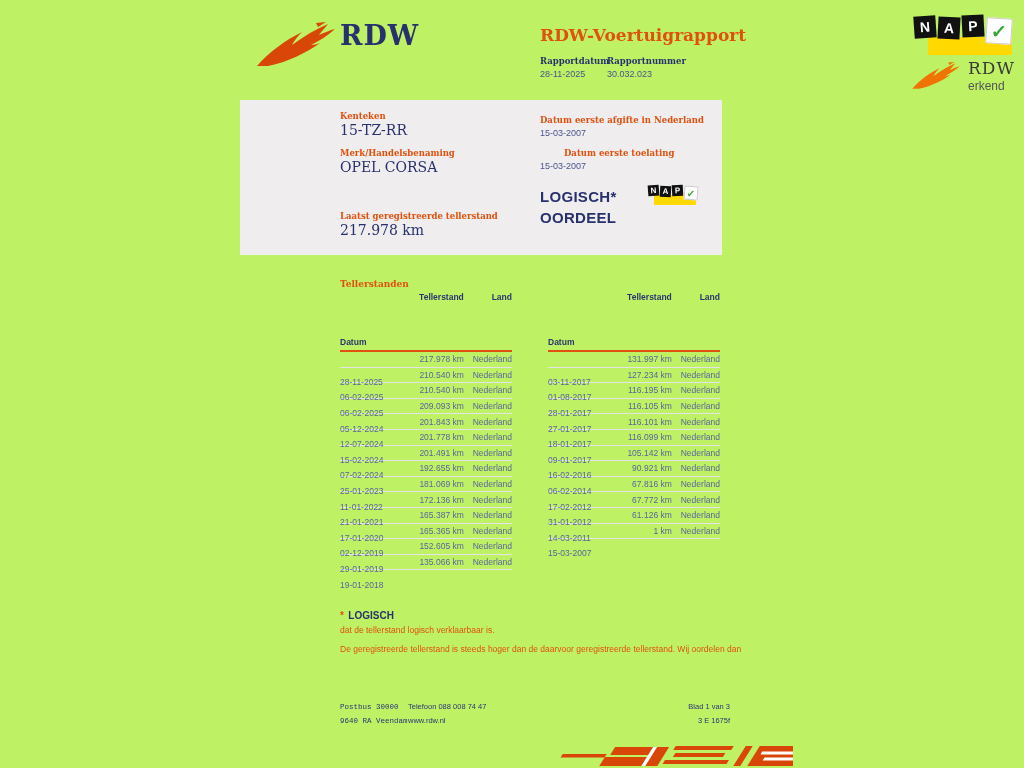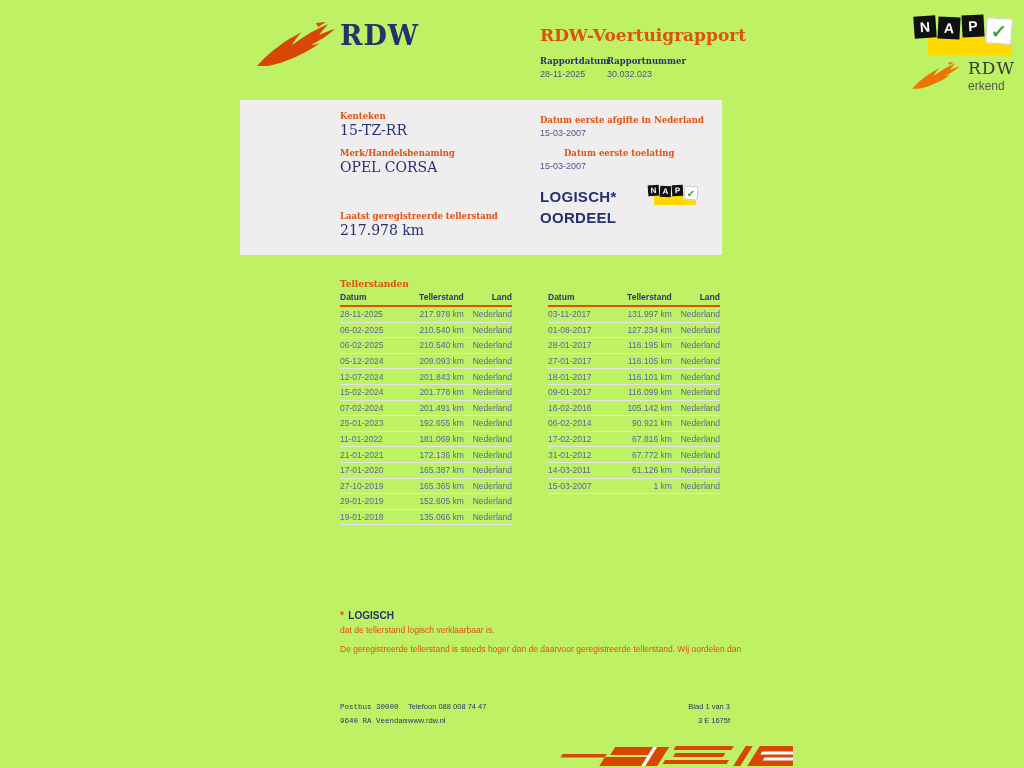--- a/index.html
+++ b/index.html
@@ -32,21 +32,21 @@
   .oordeel{font-family:"Liberation Sans",sans-serif;font-weight:bold;font-size:15px;line-height:21px;color:#27316E;letter-spacing:.3px;}
 
   
   .tbl-title{font-family:"DejaVu Serif",serif;font-weight:bold;font-size:9px;color:#E0500F;}
   .t-table{position:absolute;width:172px;}
   .t-hrow{display:flex;font-weight:bold;font-size:8.5px;color:#2B3472;
           padding-bottom:3px;border-bottom:2px solid #E0500F;}
   .t-row{display:flex;font-size:8.5px;color:#5A649E;height:14.6px;align-items:center;
          border-bottom:1px solid #E4E4E8;}
   .t-cell{display:block;}
-  .c0{width:36%;text-align:left;}
+  .c0{width:36%;text-align:left;margin-top:45px;}
   .c1{width:36%;text-align:right;}
   .c2{width:28%;text-align:right;}
 
   
   .fn-title{font-weight:bold;font-size:10px;color:#27316E;text-align:center;}
   .fn-star{color:#E0500F;font-weight:bold;font-size:10px;}
   .fn-text{font-size:8.5px;color:#E0500F;line-height:14px;}
 
   
   .foot{font-size:7.5px;color:#2B3575;line-height:14px;}
@@ -178,21 +178,21 @@
         <span class="t-cell c0">21-01-2021</span>
         <span class="t-cell c1">172.136 km</span>
         <span class="t-cell c2">Nederland</span>
       </div>
       <div class="t-row">
         <span class="t-cell c0">17-01-2020</span>
         <span class="t-cell c1">165.387 km</span>
         <span class="t-cell c2">Nederland</span>
       </div>
       <div class="t-row">
-        <span class="t-cell c0">27-10-2019</span>
+        <span class="t-cell c0">02-12-2019</span>
         <span class="t-cell c1">165.365 km</span>
         <span class="t-cell c2">Nederland</span>
       </div>
       <div class="t-row">
         <span class="t-cell c0">29-01-2019</span>
         <span class="t-cell c1">152.605 km</span>
         <span class="t-cell c2">Nederland</span>
       </div>
       <div class="t-row">
         <span class="t-cell c0">19-01-2018</span>

